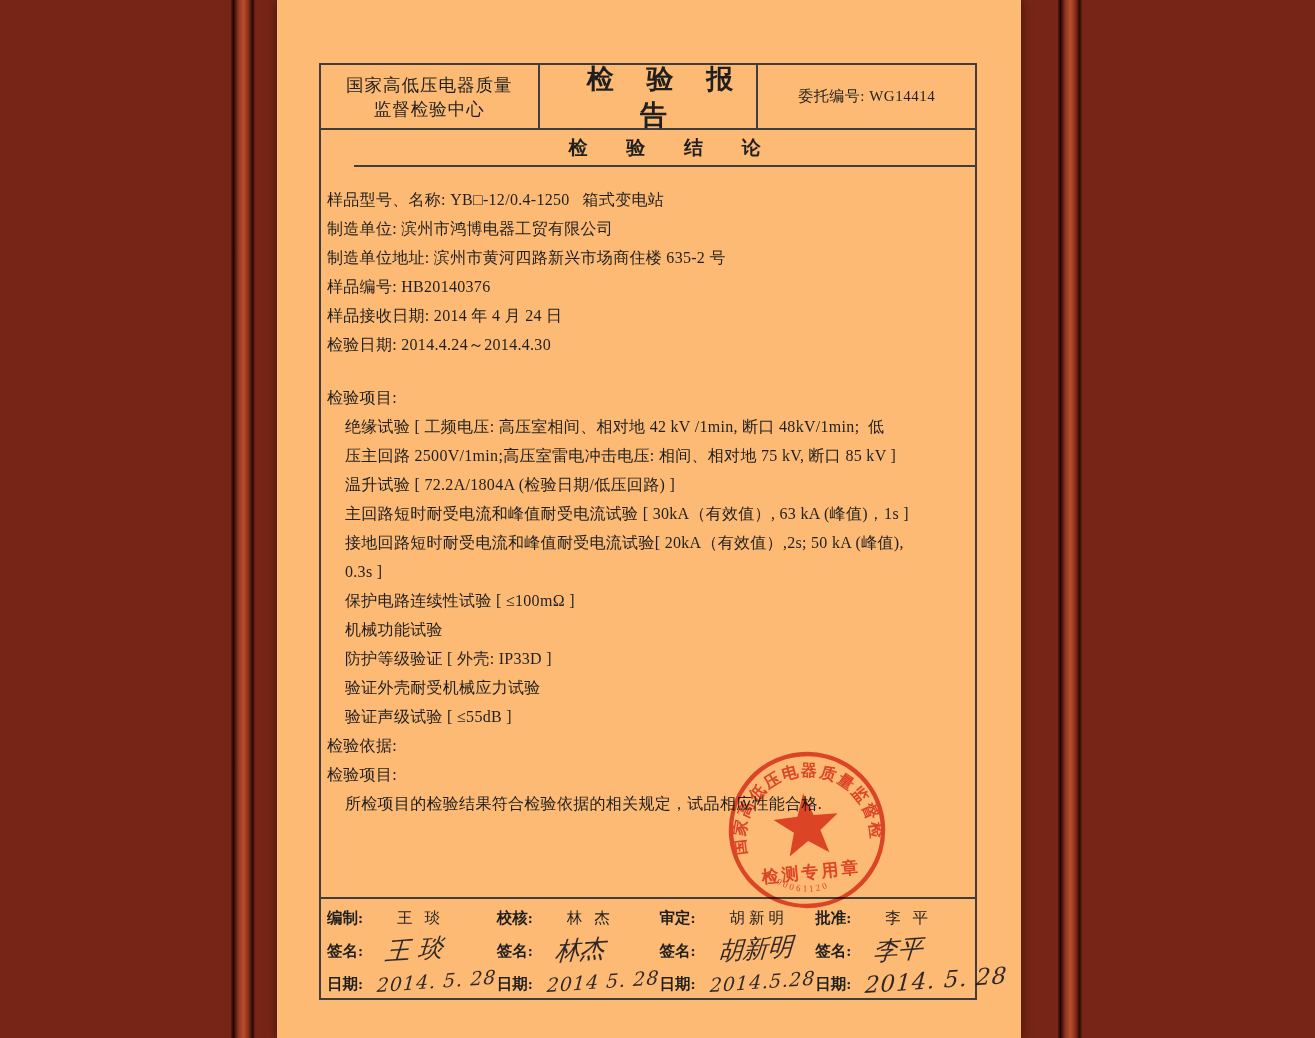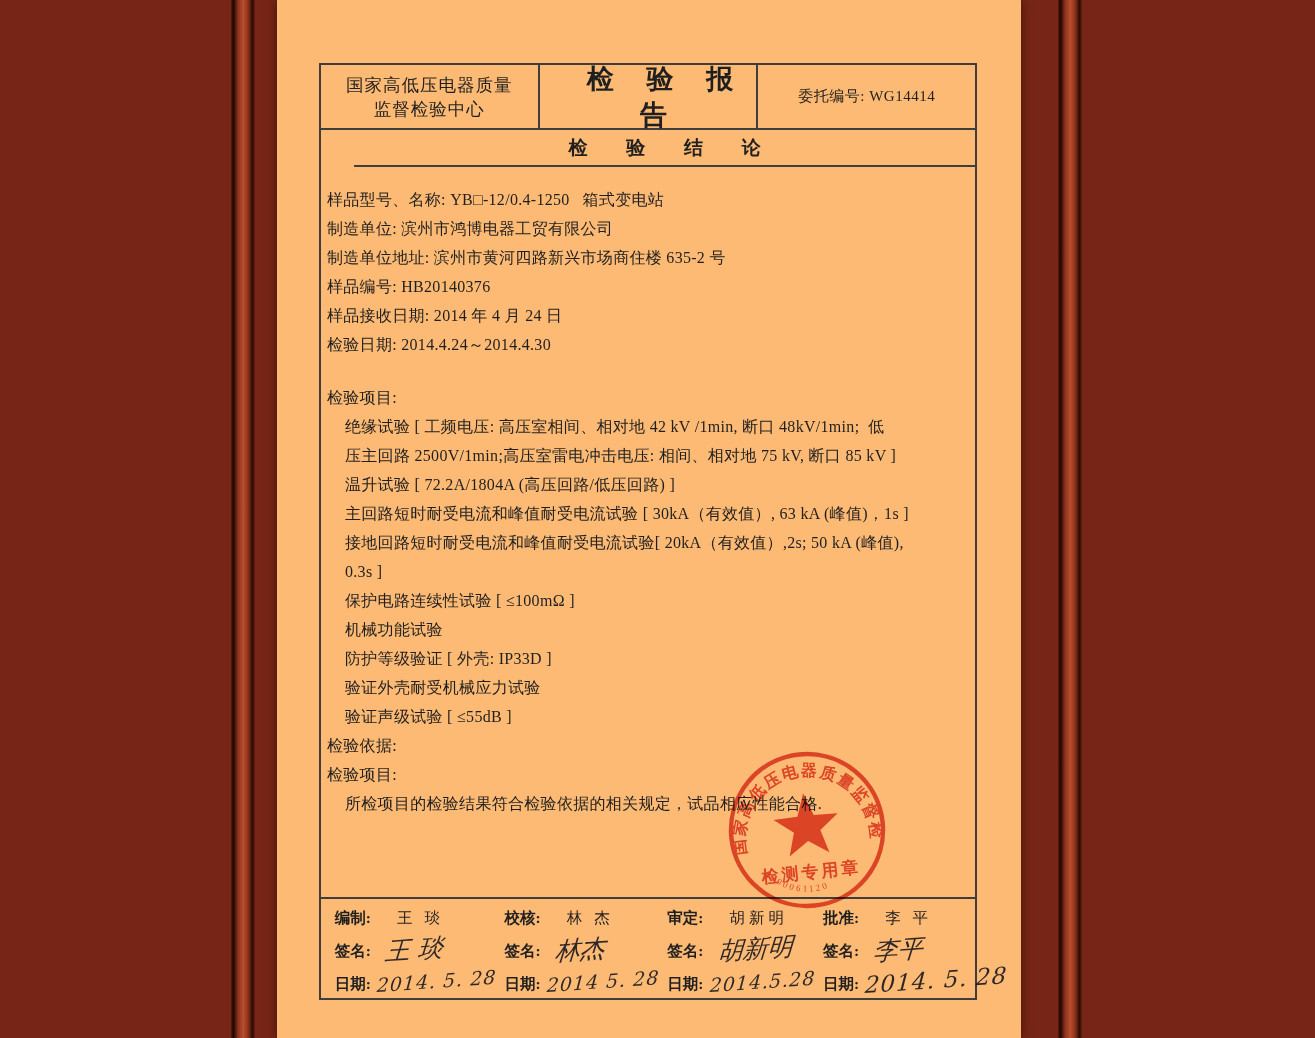--- a/index.html
+++ b/index.html
@@ -53,21 +53,21 @@
   .indent { padding-left:18px; }
   .gap-top { margin-top:24px; }
   
   .sig-block {
     border-top:2px solid #3e3e3e; height:101px;
     display:grid; grid-template-columns:1.05fr 1fr 1.15fr 0.9fr;
     padding:3px 6px 0 6px;
   }
   .sig-col { position:relative; }
   .sig-row { display:flex; align-items:center; height:33px; }
-  .sig-label { font-size:15.5px; flex:0 0 44px; font-weight:600;text-align:right; }
+  .sig-label { font-size:15.5px; flex:0 0 44px; font-weight:600; }
   .sig-name { font-size:15.5px; letter-spacing:4px; margin-left:26px; }
   .hand {
     font-family:"DejaVu Serif","Liberation Serif",serif;
     font-style:italic; color:#18181f;
     transform:rotate(-4deg) skewX(-8deg);
     transform-origin:left center;
   }
   .sig-script { font-size:25px; margin-left:14px; opacity:.9; }
   .sig-date { font-size:19px; margin-left:6px; letter-spacing:1px; opacity:.9; white-space:pre; }
   .sig-col:nth-child(4) .sig-date { font-size:23px; }
@@ -106,21 +106,21 @@
     <div class="doc-body">
       <div class="line">样品型号、名称: YB□-12/0.4-1250   箱式变电站</div>
       <div class="line">制造单位: 滨州市鸿博电器工贸有限公司</div>
       <div class="line">制造单位地址: 滨州市黄河四路新兴市场商住楼 635-2 号</div>
       <div class="line">样品编号: HB20140376</div>
       <div class="line">样品接收日期: 2014 年 4 月 24 日</div>
       <div class="line">检验日期: 2014.4.24～2014.4.30</div>
       <div class="line gap-top">检验项目:</div>
       <div class="line indent">绝缘试验 [ 工频电压: 高压室相间、相对地 42 kV /1min, 断口 48kV/1min;  低</div>
       <div class="line indent">压主回路 2500V/1min;高压室雷电冲击电压: 相间、相对地 75 kV, 断口 85 kV ]</div>
-      <div class="line indent">温升试验 [ 72.2A/1804A (高压回路/低压回路) ]</div>
+      <div class="line indent">温升试验 [ 72.2A/1804A (检验日期/低压回路) ]</div>
       <div class="line indent">主回路短时耐受电流和峰值耐受电流试验 [ 30kA（有效值）, 63 kA (峰值)，1s ]</div>
       <div class="line indent">接地回路短时耐受电流和峰值耐受电流试验[ 20kA（有效值）,2s; 50 kA (峰值),</div>
       <div class="line indent">0.3s ]</div>
       <div class="line indent">保护电路连续性试验 [ ≤100mΩ ]</div>
       <div class="line indent">机械功能试验</div>
       <div class="line indent">防护等级验证 [ 外壳: IP33D ]</div>
       <div class="line indent">验证外壳耐受机械应力试验</div>
       <div class="line indent">验证声级试验 [ ≤55dB ]</div>
       <div class="line">检验依据:</div>
       <div class="line">检验项目:</div>

